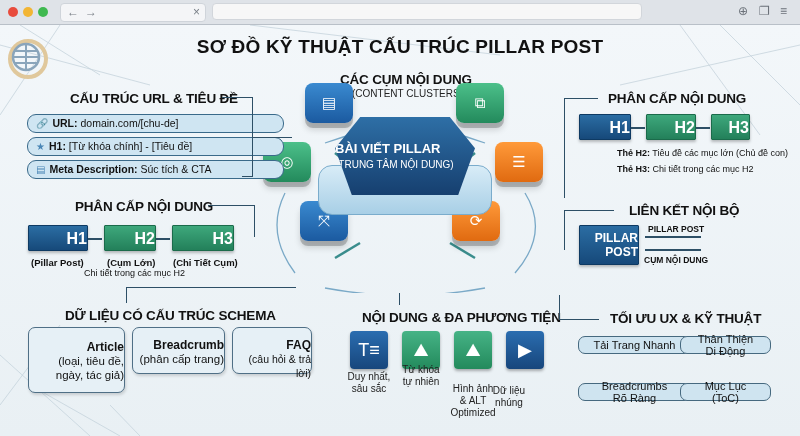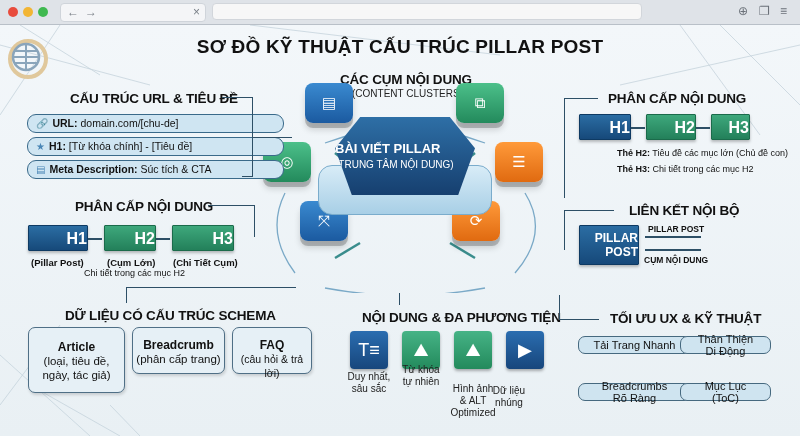--- a/index.html
+++ b/index.html
@@ -15,21 +15,21 @@
 .h{position:absolute;font-weight:bold;font-size:13.5px;letter-spacing:-.2px;white-space:nowrap}
 .sub{position:absolute;font-size:10px;color:#222;white-space:nowrap}
 .pill{position:absolute;left:27px;width:257px;height:19px;border:1.5px solid #3a6a8a;border-radius:9px;background:#cfe5f2;font-size:10.5px;padding:2px 8px;white-space:nowrap}
 .pill b{font-weight:bold}
 .pill .ic{color:#4a86b6;margin-right:4px;font-size:10px}
 .hb{position:absolute;height:26px;border-radius:1px;color:#fff;font-weight:bold;font-size:16px;text-align:right;line-height:26px;box-shadow:0 2px 3px rgba(0,0,0,.25)}
 .blue{background:linear-gradient(180deg,#2b6da3,#16497a);border:1px solid #0e3a63}
 .green{background:linear-gradient(180deg,#3ea87c,#23805a);border:1px solid #1b6b4b}
 .cap{position:absolute;font-size:9.5px;font-weight:bold;white-space:nowrap}
 .tiny{position:absolute;font-size:9px;white-space:nowrap}
-.box{position:absolute;border:1.5px solid #4f6f86;border-radius:7px;background:#e6f0f6;text-align:center;font-size:11.5px;line-height:14px;box-shadow:1px 2px 3px rgba(0,0,0,.15)}
+.box{position:absolute;border:1.5px solid #4f6f86;border-radius:7px;background:#e6f0f6;text-align:right;font-size:11.5px;line-height:14px;box-shadow:1px 2px 3px rgba(0,0,0,.15)}
 .box b{display:block;font-size:12px}
 .ux{position:absolute;width:113px;height:18px;border:1.5px solid #46697f;border-radius:7px;background:#cfe4f0;font-size:11px;text-align:center;line-height:12px;display:flex;align-items:center;justify-content:center}
 .ln{position:absolute;background:#2d4f66}
 .cube{position:absolute;width:48px;height:40px;border-radius:8px;transform:skewX(0deg);box-shadow:0 5px 0 rgba(0,0,0,.2),0 7px 6px rgba(0,0,0,.15);display:flex;align-items:center;justify-content:center;color:#fff;font-size:15px}
 .cb{background:linear-gradient(180deg,#3a8ad0,#1b5aa0)}
 .cg{background:linear-gradient(180deg,#4cc08a,#238a5c)}
 .co{background:linear-gradient(180deg,#ff9a3a,#e06a10)}
 .hub{position:absolute;left:335px;top:92px;width:140px;height:78px;background:linear-gradient(180deg,#2e6fa6,#163f6f);clip-path:polygon(18% 0,82% 0,100% 40%,88% 100%,12% 100%,0 40%);color:#fff;}
 .hubbase{position:absolute;left:318px;top:140px;width:174px;height:50px;background:linear-gradient(180deg,#d8ecf7,#a8cfe6);border-radius:14px;border:1.5px solid #7aaccc}
 .mi{position:absolute;width:38px;height:38px;border-radius:4px;display:flex;align-items:center;justify-content:center;color:#fff;font-size:18px;box-shadow:0 2px 3px rgba(0,0,0,.3)}

